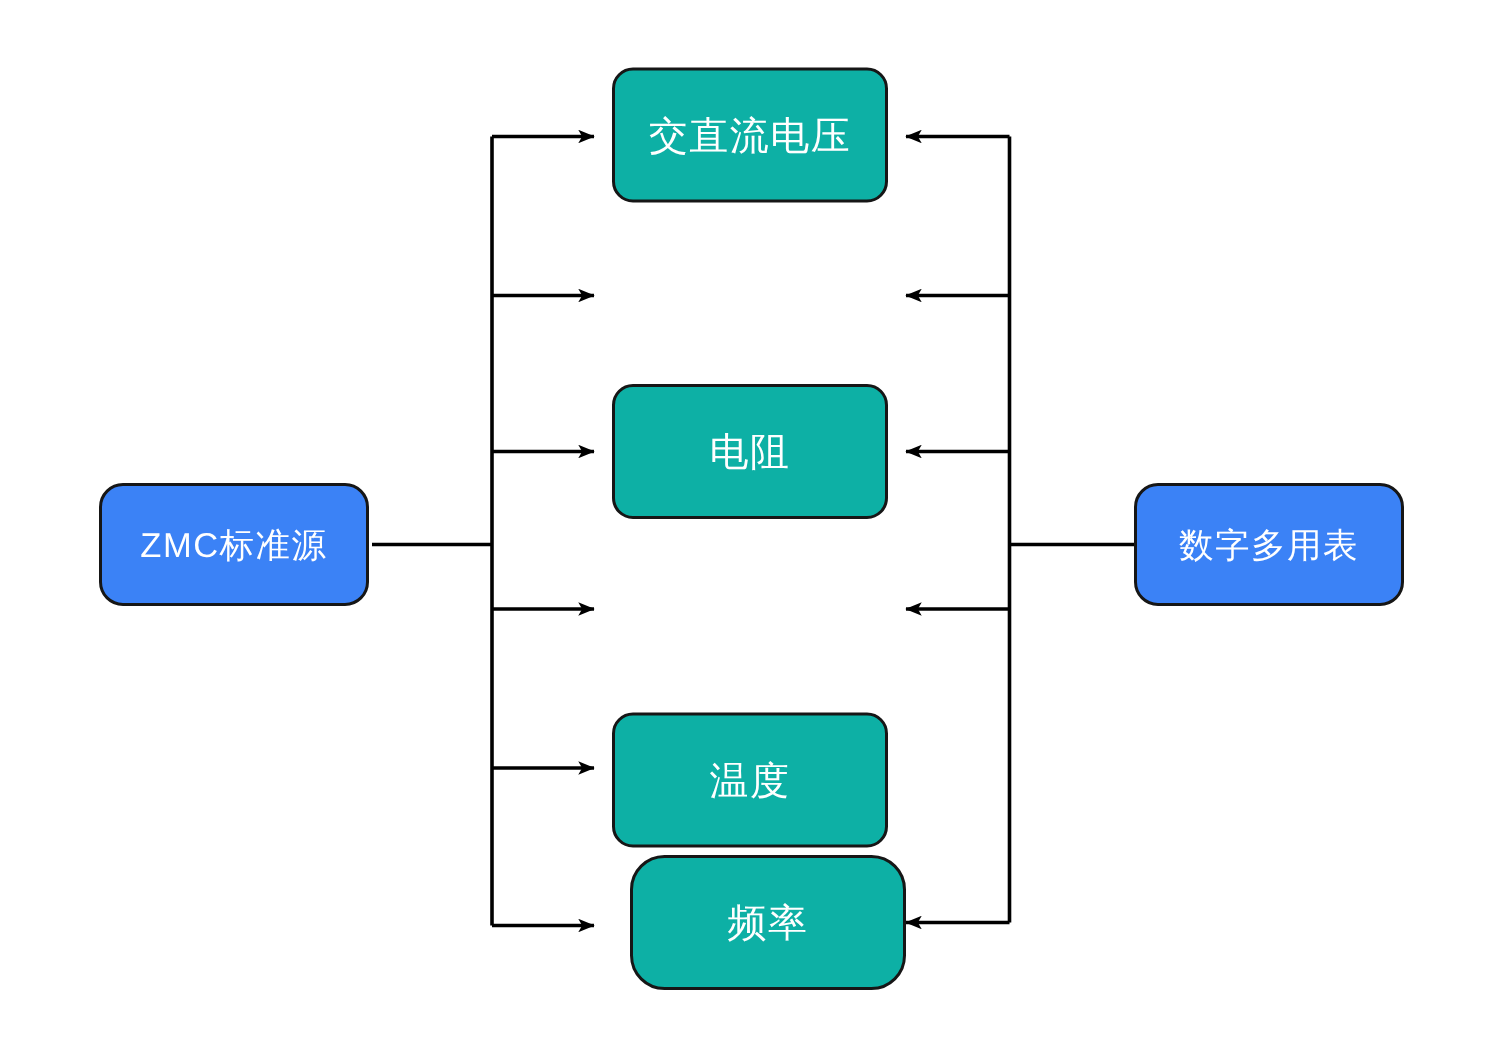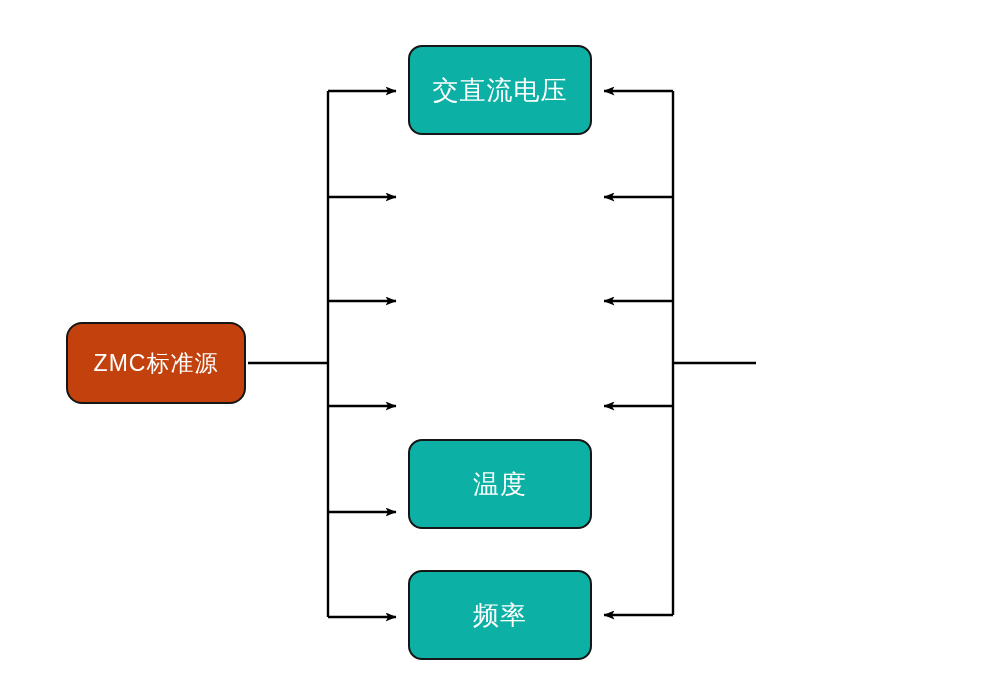--- a/index.html
+++ b/index.html
@@ -31,21 +31,21 @@
     justify-content: center;
     border: 2px solid #161616;
     border-radius: 14px;
     color: #ffffff;
     letter-spacing: 1px;
     line-height: 1;
     white-space: nowrap;
     user-select: none;
   }
   .node.endpoint {
-    background: #c2410c;
+    background: #3b82f6;
     width: 180px;
     height: 82px;
     font-size: 23px;
     border-radius: 16px;
   }
   .node.measure {
     background: #0DB0A5;
     width: 184px;
     height: 90px;
     font-size: 26px;
@@ -89,29 +89,35 @@
       <path d="M673,406 L604,406" marker-end="url(#arrL)"></path>
       <path d="M673,615 L604,615" marker-end="url(#arrL)"></path>
 
     </g>
   </svg>
 
   <div class="node endpoint" id="src-node">
     <span>ZMC标准源</span>
   </div>
 
+  <div class="node endpoint" id="dmm-node">
+    <span>数字多用表</span>
+  </div>
 
   <div class="node measure" style="left:408px; top:45px;">
     <span>交直流电压</span>
   </div>
 
 
+  <div class="node measure" style="left:408px; top:256px;">
+    <span>电阻</span>
+  </div>
 
 
-  <div class="node measure" style="left:408px; top:439px;">
+  <div class="node measure" style="left:408px; top:475px;">
     <span>温度</span>
   </div>
 
-  <div class="node measure" style="left:408px; top:570px;">
+  <div class="node measure" style="left:420px; top:570px;border-radius:23px;">
     <span>频率</span>
   </div>
 
 </div>
 
 </body></html>

